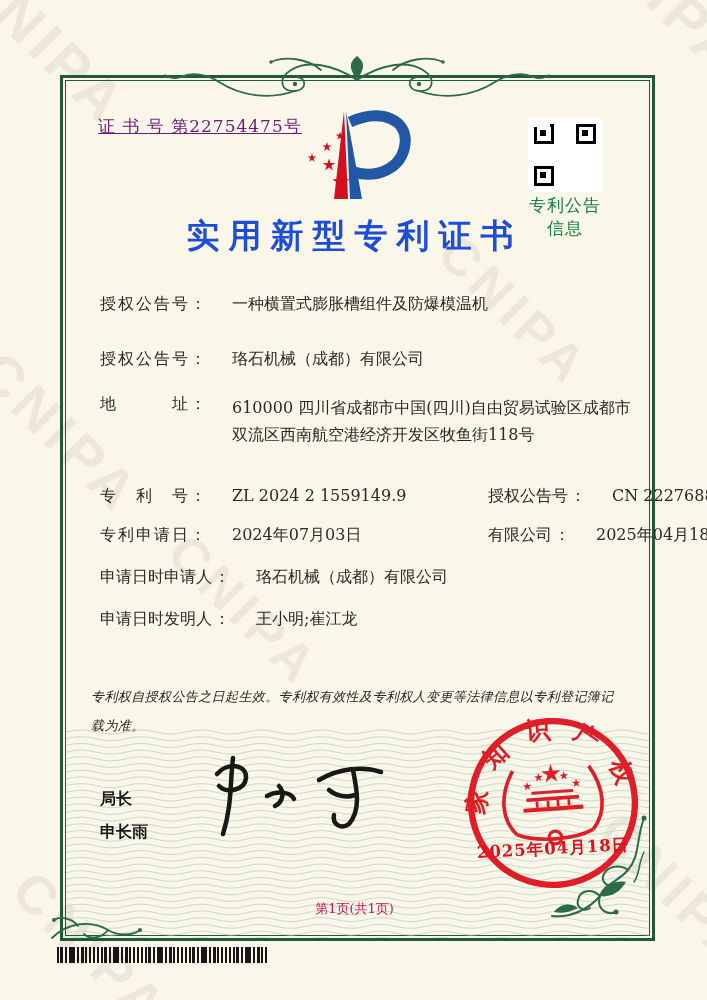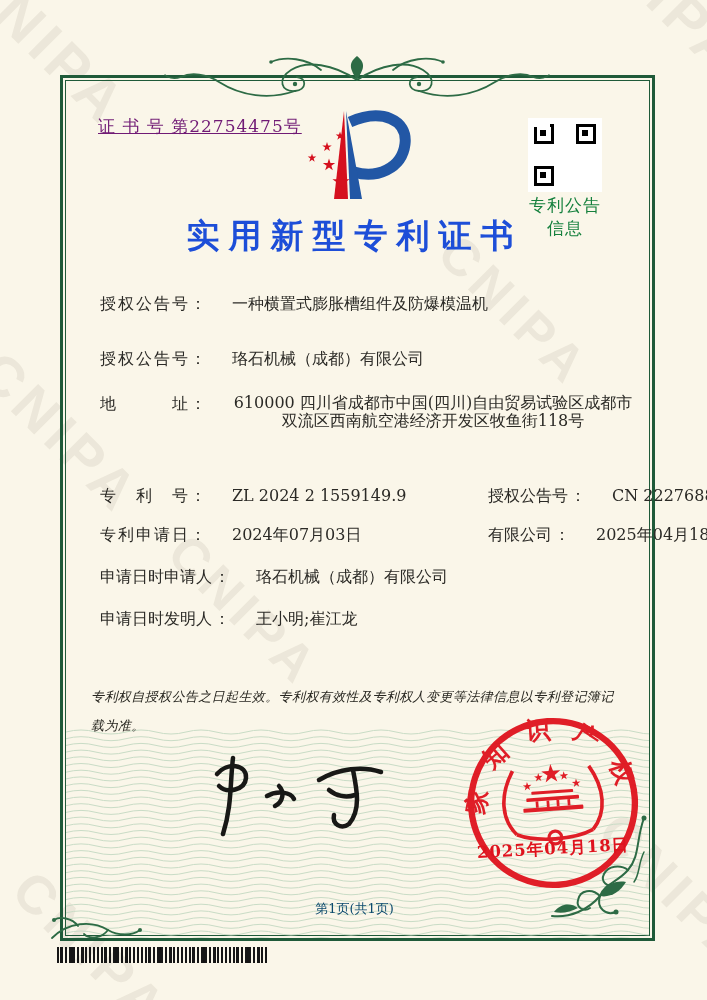--- a/index.html
+++ b/index.html
@@ -33,37 +33,37 @@
   .qr-caption{position:absolute;left:522px;top:194px;width:86px;text-align:center;font-size:17px;
       color:#15803d;letter-spacing:1px;}
   .title{position:absolute;left:60px;top:214px;width:589px;text-align:center;font-size:33px;
       font-weight:700;color:#1d4ed8;letter-spacing:9px;}
 
   
   .row{position:absolute;left:100px;font-size:16px;color:#2b2a26;white-space:nowrap;}
   .lbl{display:inline-block;min-width:88px;text-align:justify;text-align-last:justify;vertical-align:top;}
   .colon{display:inline-block;margin:0 2px 0 2px;vertical-align:top;}
   .val{display:inline-block;margin-left:24px;vertical-align:top;}
-  .val-wrap{white-space:normal;max-width:402px;line-height:18px;text-align:center;}
+  .val-wrap{white-space:normal;max-width:402px;line-height:27px;}
   .col-right{position:absolute;left:388px;top:0;}
   .lbl-natural{display:inline-block;vertical-align:top;}
 
   
   .decl{position:absolute;left:91px;top:682px;width:534px;font-size:13px;font-style:italic;
       color:#26251f;letter-spacing:0.4px;line-height:29px;}
   .decl .l1{text-indent:1.9em;}
 
   
   .director{position:absolute;left:100px;top:782px;font-family:"Liberation Sans","DejaVu Sans",sans-serif;
       font-weight:bold;font-size:16px;color:#191917;line-height:33px;}
   .sig{position:absolute;left:195px;top:748px;}
   .seal{position:absolute;left:462px;top:712px;width:182px;height:182px;transform:rotate(-4deg);opacity:.95;}
   .seal-date{position:absolute;left:472px;top:838px;width:162px;text-align:center;font-weight:700;
       font-size:16.5px;color:#df131d;letter-spacing:1px;transform:rotate(-3deg);}
-  .pageno{position:absolute;left:60px;top:900px;width:589px;text-align:center;font-size:13px;color:#0c4a6e;}
+  .pageno{position:absolute;left:60px;top:900px;width:589px;text-align:center;font-size:13px;color:#be185d;}
   .barcode{position:absolute;left:57px;top:947px;width:211px;height:16px;
       background-image:repeating-linear-gradient(90deg,#161616 0 2px,transparent 2px 4px),
                        repeating-linear-gradient(90deg,transparent 0 3px,#161616 3px 5px,transparent 5px 11px);}
 
   .orn{position:absolute;pointer-events:none;}
 </style>
 </head>
 <body>
 
 <div class="page">
@@ -229,20 +229,24 @@
     <span class="lbl-natural">申请日时发明人</span><span class="colon">：</span><span class="val">王小明;崔江龙</span>
   </div>
   <div class="row" style="top:567px;">
     <span class="lbl-natural">申请日时申请人</span><span class="colon">：</span><span class="val">珞石机械（成都）有限公司</span>
   </div>
 
   <div class="decl">
     <div class="l2">专利权自授权公告之日起生效。专利权有效性及专利权人变更等法律信息以专利登记簿记载为准。</div>
   </div>
 
+  <div class="director">
+    <div>局长</div>
+    <div>申长雨</div>
+  </div>
 
   <svg class="sig" width="200" height="92" viewBox="0 0 200 92">
     <g stroke="#181816" stroke-width="4.5" fill="none" stroke-linecap="round" stroke-linejoin="round">
       <path d="M38,10 C35,34 37,58 28,86"></path>
       <path d="M22,26 C32,14 52,16 51,30 C50,42 32,46 24,38"></path>
       <path d="M84,38 C90,44 88,54 80,58"></path>
       <path d="M72,48 C82,42 96,44 99,51"></path>
       <path d="M124,32 C144,20 168,18 186,24"></path>
       <path d="M158,22 C162,42 166,62 154,76 C146,82 137,76 139,67"></path>
       <path d="M134,42 C141,48 151,50 160,47"></path>

